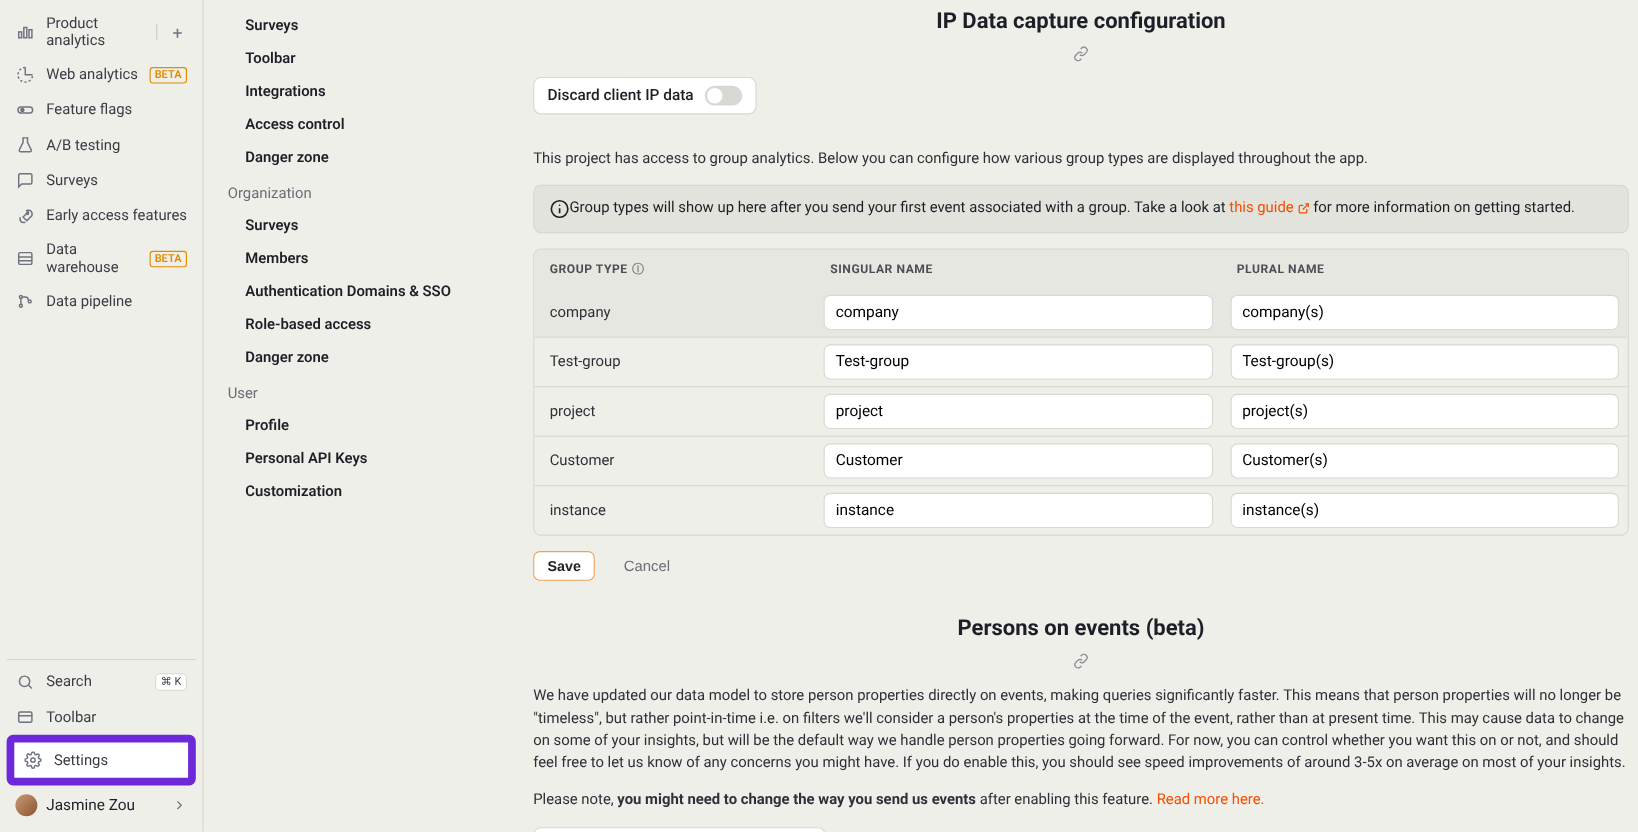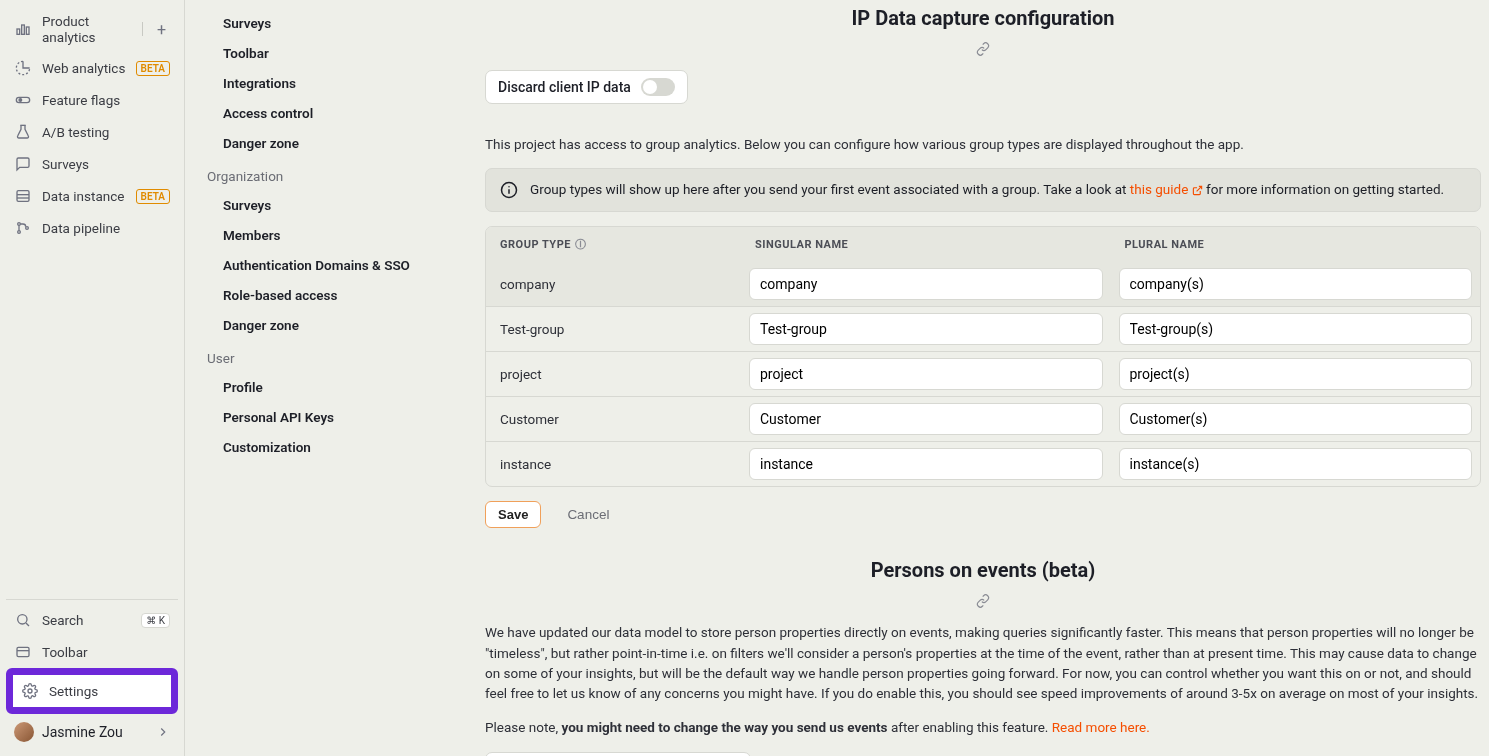--- a/index.html
+++ b/index.html
@@ -110,21 +110,21 @@
 .toggle {
   width: 34px; height: 18px; border-radius: 10px;
   background: #d7d8d2; position: relative; cursor: pointer;
 }
 .toggle::after {
   content: ""; position: absolute; left: 2px; top: 2px;
   width: 14px; height: 14px; border-radius: 50%; background: #fff;
 }
 .desc { font-size: 13.5px; color: #2e3038; margin: 4px 0 14px; line-height: 1.5; max-width: 1000px; }
 .info-banner {
-  display: flex; gap: 12px; align-items: flex-start;
+  display: flex; gap: 0; align-items: flex-start;
   background: #e2e3dc; border: 1px solid #d7d8d2; border-radius: 7px;
   padding: 12px 14px; font-size: 13.5px; margin-bottom: 14px;
 }
 .info-banner .info-icon { flex-shrink: 0; }
 .link-orange { color: #f54e00; cursor: pointer; }
 .ext-icon { display: inline-block; vertical-align: -2px; }
 
 .table {
   border: 1px solid #d7d8d2; border-radius: 7px; overflow: hidden;
   margin-bottom: 14px; background: #eeefe9;
@@ -202,26 +202,35 @@
         <span class="icon">
           <svg width="16" height="16" viewBox="0 0 24 24" fill="none" stroke="currentColor" stroke-width="2">
             <path d="M21 15a2 2 0 0 1-2 2H7l-4 4V5a2 2 0 0 1 2-2h14a2 2 0 0 1 2 2z"></path>
           </svg>
         </span>
         <span class="label">Surveys</span>
       </div>
       <div class="nav-item">
         <span class="icon">
           <svg width="16" height="16" viewBox="0 0 24 24" fill="none" stroke="currentColor" stroke-width="2">
+            <path d="M5 14s-1 4 1 6 6 1 6 1M14 5s4-1 6 1 1 6 1 6l-7 7-5-5 7-7z"></path>
+            <circle cx="15" cy="9" r="1.5"></circle>
+          </svg>
+        </span>
+        <span class="label">Early access features</span>
+      </div>
+      <div class="nav-item">
+        <span class="icon">
+          <svg width="16" height="16" viewBox="0 0 24 24" fill="none" stroke="currentColor" stroke-width="2">
             <rect x="3" y="4" width="18" height="16" rx="2"></rect>
             <line x1="3" y1="10" x2="21" y2="10"></line>
             <line x1="3" y1="15" x2="21" y2="15"></line>
           </svg>
         </span>
-        <span class="label">Data instance</span>
+        <span class="label">Data warehouse</span>
         <span class="beta">BETA</span>
       </div>
       <div class="nav-item">
         <span class="icon">
           <svg width="16" height="16" viewBox="0 0 24 24" fill="none" stroke="currentColor" stroke-width="2">
             <circle cx="6" cy="6" r="2"></circle>
             <circle cx="6" cy="18" r="2"></circle>
             <circle cx="18" cy="12" r="2"></circle>
             <path d="M6 8v8M8 6h4a4 4 0 0 1 4 4v0"></path>
           </svg>

